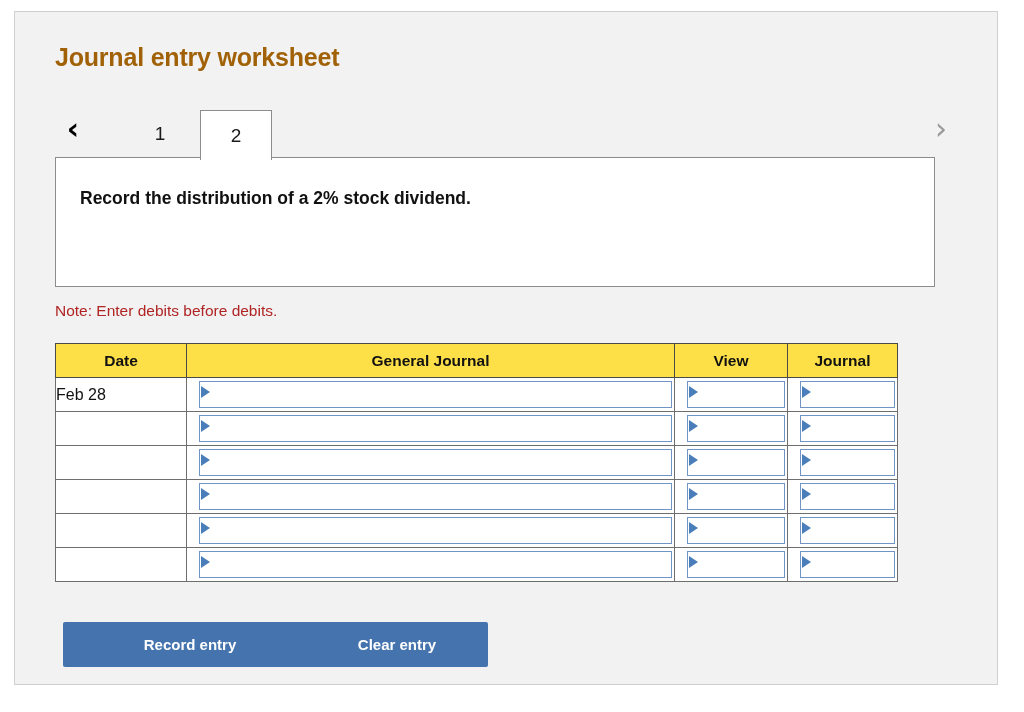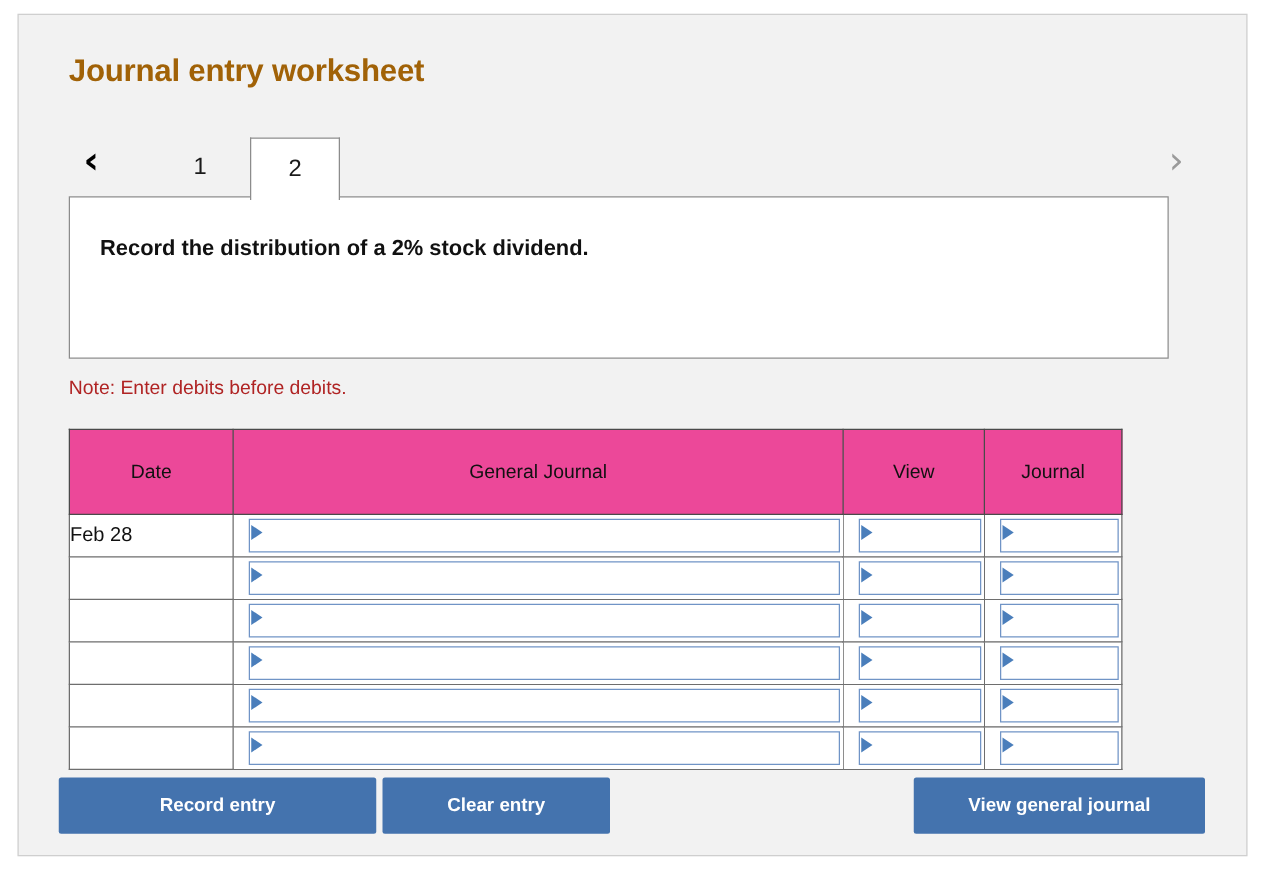--- a/index.html
+++ b/index.html
@@ -119,27 +119,27 @@
 
   
   #journal-table {
     position: absolute;
     left: 40px;
     top: 331px;
     border-collapse: collapse;
     table-layout: fixed;
   }
   #journal-table th {
-    background: #ec4899;
+    background: #fde047;
     border: 1px solid #4a4a4a;
     color: #111111;
     font-size: 15.5px;
-    font-weight: normal;
+    font-weight: bold;
     height: 33px;
-    padding: 17px;
+    padding: 0;
     text-align: center;
   }
   #journal-table td {
     border: 1px solid #6e6e6e;
     padding: 0;
     height: 33px;
     background: #ffffff;
     vertical-align: middle;
   }
   .col-date   { width: 131px; }
@@ -191,21 +191,21 @@
     color: #ffffff;
     font-family: "Liberation Sans", sans-serif;
     font-size: 15px;
     font-weight: bold;
     cursor: pointer;
     display: flex;
     align-items: center;
     justify-content: center;
     padding: 0;
   }
-  #btn-record { left: 32px;  width: 254px; }
+  #btn-record { left: 48px;  width: 254px; }
   #btn-clear  { left: 291px; width: 182px; }
   #btn-view   { left: 716px; width: 233px; }
 </style>
 </head>
 <body>
 
 <div id="panel">
 
   <div id="worksheet-title">Journal entry worksheet</div>
 
@@ -356,15 +356,14 @@
         </td>
       </tr>
 
     </tbody>
   </table>
 
   <button class="btn" id="btn-record">Record entry</button>
 
   <button class="btn" id="btn-clear">Clear entry</button>
 
-  <button class="btn" id="btn-view">View general journal</button>
 
 </div>
 
 </body></html>

